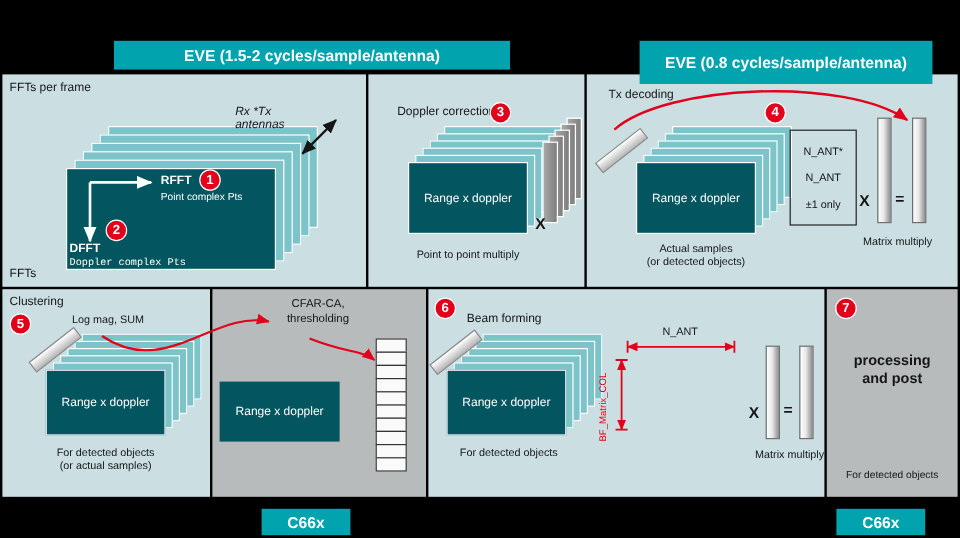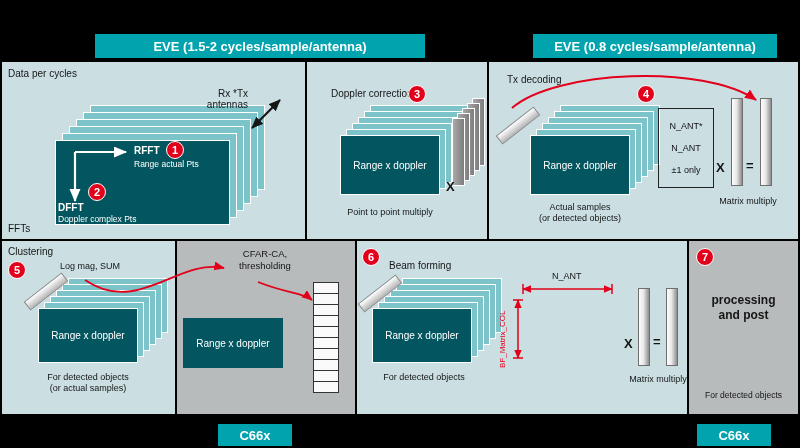--- a/index.html
+++ b/index.html
@@ -39,52 +39,52 @@
   .vtext{transform:rotate(-90deg);transform-origin:top left;font-size:8px;}
 </style>
 </head>
 <body>
 
 <div class="stage">
 
   <div class="banner" style="left:95px;top:34px;width:330px;height:24px;">
       <span>EVE (1.5-2 cycles/sample/antenna)</span>
     </div>
-  <div class="banner" style="left:533px;top:34px;width:244px;height:24px;">
+  <div class="banner" style="left:533px;top:34px;width:244px;height:36px;">
       <span>EVE (0.8 cycles/sample/antenna)</span>
     </div>
 
   <div class="panel" style="left:2px;top:62px;width:303px;height:177px;"></div>
   <div class="panel" style="left:307px;top:62px;width:180px;height:177px;"></div>
   <div class="panel" style="left:489px;top:62px;width:309px;height:177px;"></div>
   <div class="panel" style="left:2px;top:241px;width:173px;height:173px;"></div>
   <div class="panel gray" style="left:177px;top:241px;width:178px;height:173px;"></div>
   <div class="panel" style="left:357px;top:241px;width:330px;height:173px;"></div>
   <div class="panel gray" style="left:689px;top:241px;width:109px;height:173px;"></div>
 
   <div class="g">
-    <div class="t" style="left:8px;top:68px;">Data per cycles</div>
-    <div class="t" style="left:196px;top:88px;width:52px;text-align:right;">
+    <div class="t" style="left:8px;top:68px;">FFTs per frame</div>
+    <div class="t" style="left:196px;top:88px;width:52px;font-style:italic;">
       <span style="display:block;">Rx *Tx</span>
       <span style="display:block;">antennas</span>
     </div>
     <div>
       <div class="layer" style="left:90px;top:105px;width:175px;height:85px;"></div>
       <div class="layer" style="left:83px;top:112px;width:175px;height:85px;"></div>
       <div class="layer" style="left:76px;top:119px;width:175px;height:85px;"></div>
       <div class="layer" style="left:69px;top:126px;width:175px;height:85px;"></div>
       <div class="layer" style="left:62px;top:133px;width:175px;height:85px;"></div>
       <div class="layer front" style="left:55px;top:140px;width:175px;height:85px;"></div>
     </div>
     <div class="t b w" style="left:134px;top:145px;">RFFT</div>
     <div class="circ" style="left:166px;top:141px;">1</div>
-    <div class="t t85 w" style="left:134px;top:159px;">Range actual Pts</div>
+    <div class="t t85 w" style="left:134px;top:159px;">Point complex Pts</div>
     <div class="circ" style="left:88px;top:183px;">2</div>
     <div class="t b w" style="left:58px;top:202px;">DFFT</div>
-    <div class="t t85 w" style="left:58px;top:214px;">Doppler complex Pts</div>
+    <div class="t t85 w" style="left:58px;top:214px;font-family:Liberation Mono, monospace;">Doppler complex Pts</div>
     <div class="t" style="left:8px;top:223px;">FFTs</div>
   </div>
 
   <div class="g">
     <div class="t" style="left:331px;top:88px;">Doppler correction</div>
     <div class="circ" style="left:408px;top:85px;">3</div>
     <div>
       <div class="layer" style="left:370px;top:105px;width:100px;height:60px;"></div>
       <div class="layer" style="left:364px;top:111px;width:100px;height:60px;"></div>
       <div class="layer" style="left:358px;top:117px;width:100px;height:60px;"></div>

